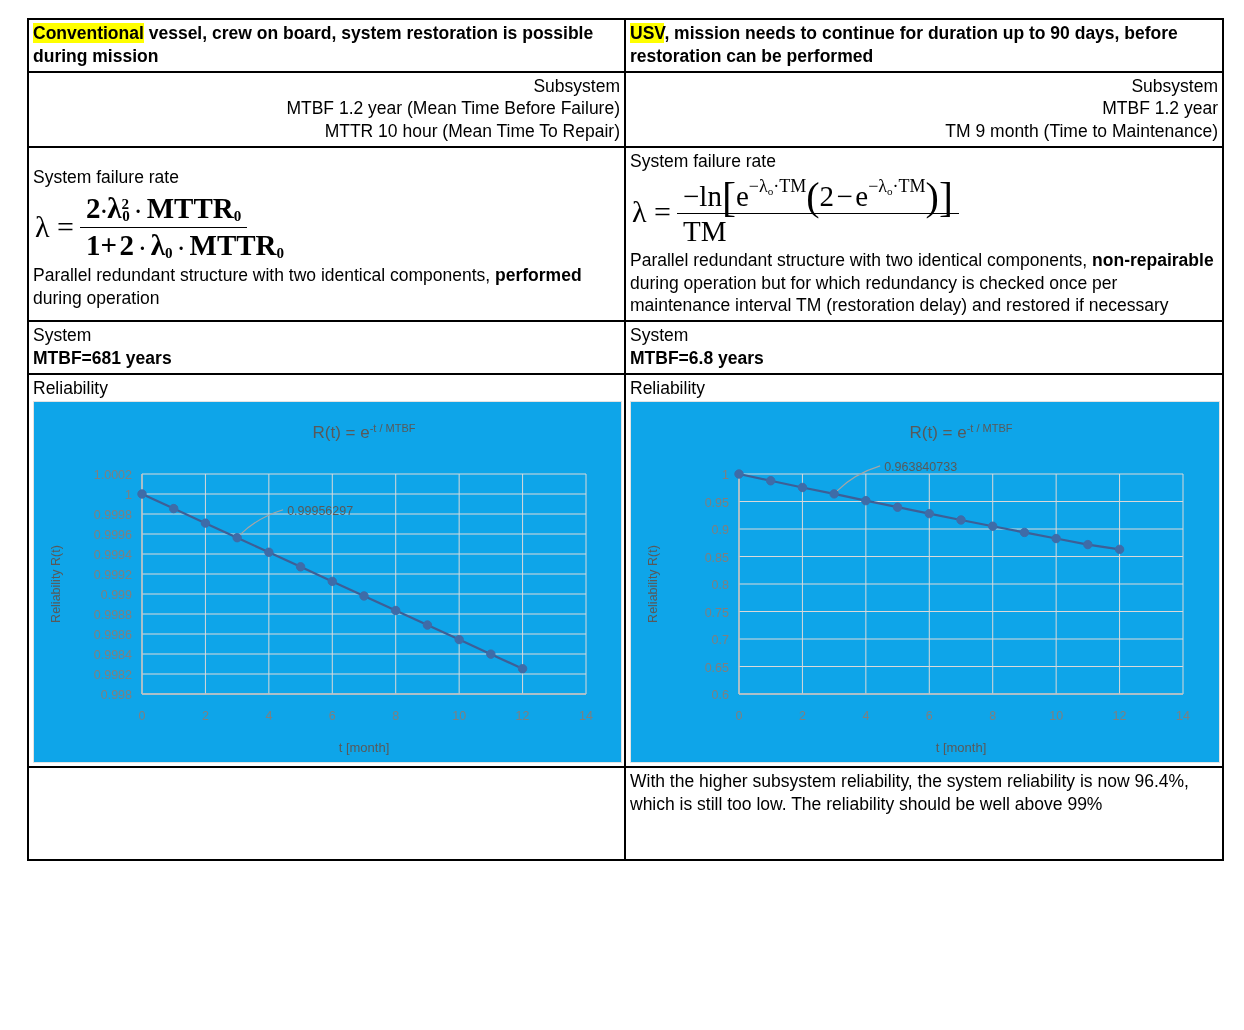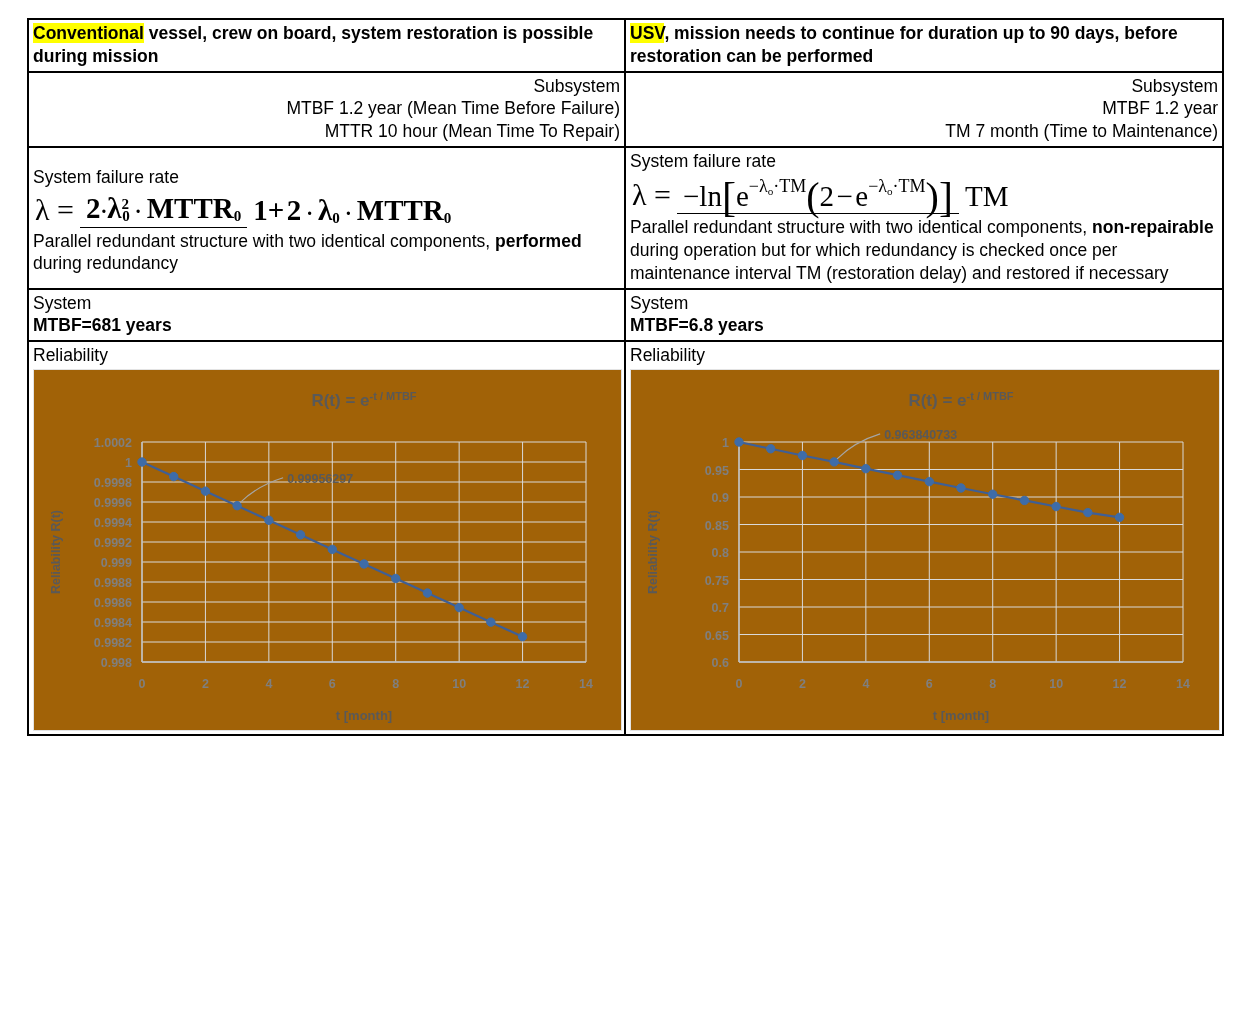--- a/index.html
+++ b/index.html
@@ -52,22 +52,22 @@
   }
   .lam-lhs {
     font-family: "Liberation Serif", serif;
     font-size: 30px;
     line-height: 1;
     padding: 0 6px 0 2px;
     white-space: nowrap;
   }
   .frac {
     display: inline-flex;
-    flex-direction: row;
-    align-items: center;
+    flex-direction: column;
+    align-items: flex-start;
   }
   .frac .num {
     padding: 0 6px 2px 6px;
     border-bottom: 1.6px solid #000;
     white-space: nowrap;
   }
   .frac .den {
     padding: 2px 6px 0 6px;
     white-space: nowrap;
   }
@@ -101,23 +101,22 @@
     font-size: 18px;
     vertical-align: 0.75em;
     font-family: "Liberation Serif", serif;
   }
   .expo sub { font-size: 0.62em; vertical-align: -0.25em; }
 
   
   .chart-wrap {
     margin-top: 2px;
     width: 100%;
-    background: #a16207;
+    background: #0ea5e9;
     border: 1px solid #e3e3e3;
-    font-weight: bold;
   }
   .chart-svg { display: block; }
   .cell-pad-chart { padding-bottom: 4px; margin-left: 36px; }
   .note { padding-top: 1px; }
   .empty-cell { height: 86px; }
 </style>
 </head>
 <body>
 
 <div class="page">
@@ -146,40 +145,40 @@
           <div class="lines">
             <div>Subsystem</div>
             <div>MTBF 1.2 year (Mean Time Before Failure)</div>
             <div>MTTR 10 hour (Mean Time To Repair)</div>
           </div>
         </td>
         <td>
           <div class="lines">
             <div>Subsystem</div>
             <div>MTBF 1.2 year</div>
-            <div>TM 7 month (Time to Maintenance)</div>
+            <div>TM 9 month (Time to Maintenance)</div>
           </div>
         </td>
       </tr>
 
       <tr>
         <td>
           <div style="height:16px"></div>
           <div>System failure rate</div>
 
           <div class="frac-row">
             <span class="lam-lhs">λ =</span>
             <span class="frac">
               <span class="num m mb">2<span style="font-size:0.7em">·</span>λ<sup>2</sup><sub style="margin-left:-0.45em">0</sub><span style="font-size:0.7em"> · </span>MTTR<sub>0</sub></span>
               <span class="den m mb">1+ 2<span style="font-size:0.7em"> · </span>λ<sub>0</sub><span style="font-size:0.7em"> · </span>MTTR<sub>0</sub></span>
             </span>
           </div>
 
           <div>
-            <span>Parallel redundant structure with two identical components, </span><span class="b">performed</span><span> during redundancy</span>
+            <span>Parallel redundant structure with two identical components, </span><span class="b">performed</span><span> during operation</span>
           </div>
         </td>
 
         <td>
           <div>System failure rate</div>
 
           <div class="frac-row">
             <span class="lam-lhs">λ =</span>
             <span class="frac">
               <span class="num m">−ln<span class="big-br">[</span>e<span class="expo">−λ<sub>o</sub>·TM</span><span class="big-par">(</span>2 − e<span class="expo">−λ<sub>o</sub>·TM</span><span class="big-par">)</span><span class="big-br">]</span></span>
@@ -330,16 +329,24 @@
                 <circle cx="488.57142857142856" cy="147.35" r="4.2" fill="#3e6ca8" stroke="#3e6ca8"></circle>
                 <path d="M 206.14285714285714 88.88799999999998 Q 223.14285714285714 71.88799999999998 249.14285714285714 63.88799999999998" fill="none" stroke="#a6a6a6" stroke-width="1.1"></path>
                 <text x="253.14285714285714" y="68.88799999999998" font-family="&quot;Liberation Sans&quot;, sans-serif" font-size="12.5" fill="#595959">0.963840733</text>
                 <text x="330" y="350" text-anchor="middle" font-family="&quot;Liberation Sans&quot;, sans-serif" font-size="13" fill="#595959">t [month]</text>
                 <text x="0" y="0" text-anchor="middle" font-family="&quot;Liberation Sans&quot;, sans-serif" font-size="12.5" fill="#595959" transform="translate(26 182) rotate(-90)">Reliability R(t)</text>
               </svg>
           </div>
         </td>
       </tr>
 
+      <tr>
+        <td>
+          <div class="empty-cell"></div>
+        </td>
+        <td class="note">
+          <div>With the higher subsystem reliability, the system reliability is now 96.4%, which is still too low.  The reliability should be well above 99%</div>
+        </td>
+      </tr>
 
     </tbody>
   </table>
 </div>
 
 </body></html>

